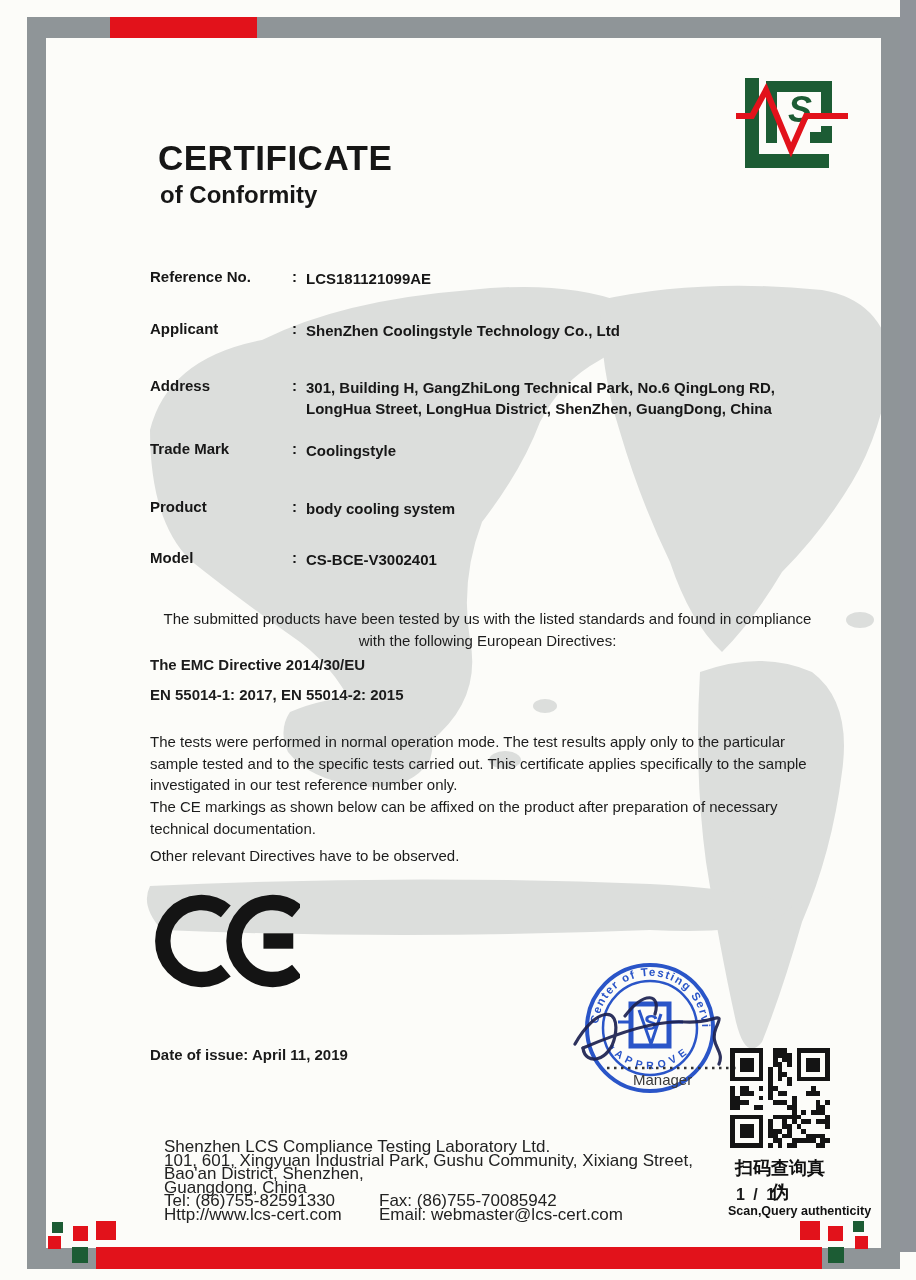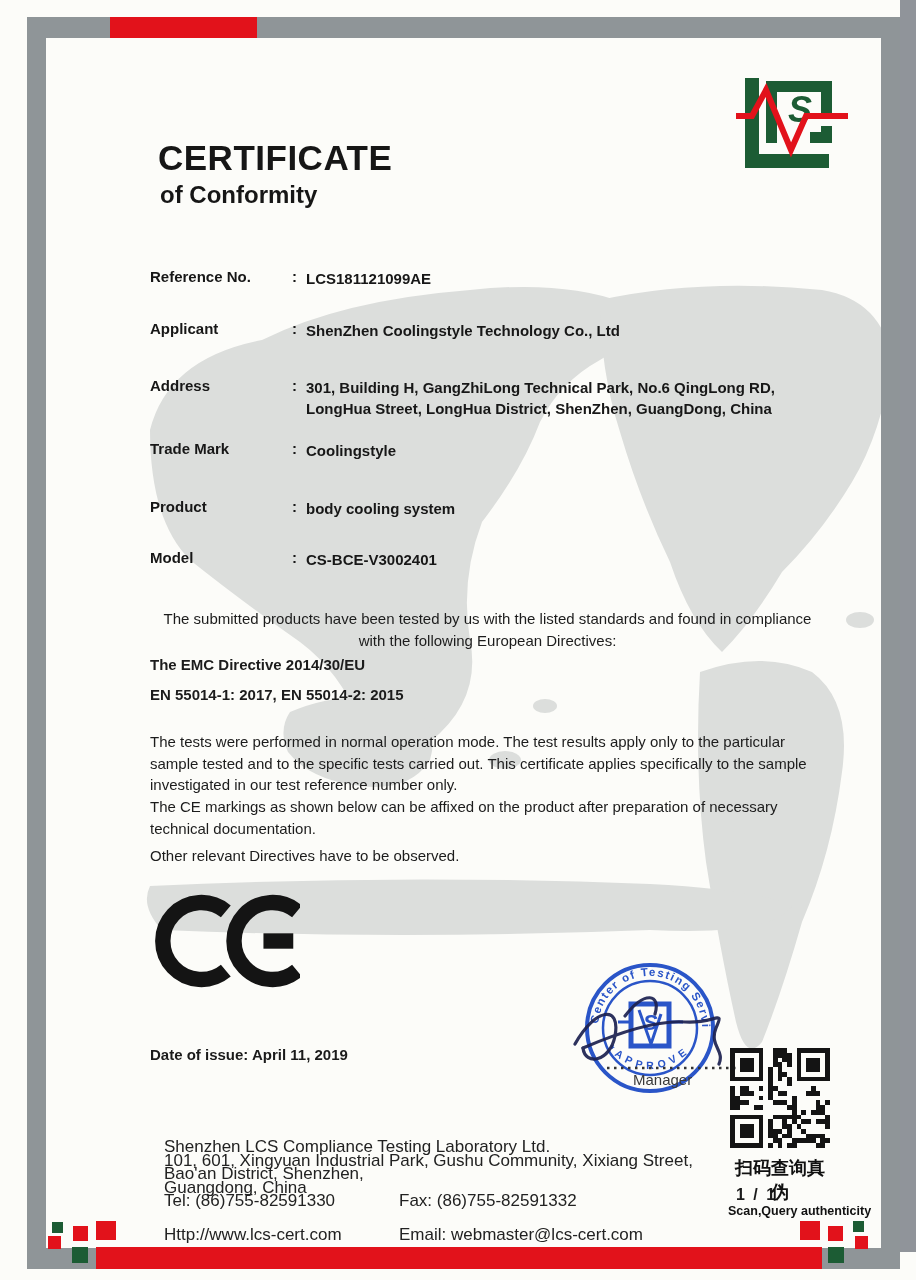--- a/index.html
+++ b/index.html
@@ -31,21 +31,21 @@
   .field-row{position:absolute;left:150px;z-index:6;font-size:15px;font-weight:bold;color:#171717;}
   .field-label{position:absolute;left:0;top:0;width:135px;}
   .field-colon{position:absolute;left:142px;top:0;}
   .field-value{position:absolute;left:156px;top:0;width:525px;line-height:21px;}
   .para{position:absolute;left:150px;width:675px;font-size:15px;line-height:21.5px;z-index:6;color:#1c1c1c;}
   .para.bold{font-weight:bold;}
   #date-issue{left:150px;top:1046px;font-size:15px;font-weight:bold;z-index:6;}
   #page-num{left:736px;top:1186px;font-size:16px;font-weight:bold;letter-spacing:2px;z-index:6;}
   
   #footer{left:164px;top:1140px;width:560px;font-size:17px;line-height:13.5px;z-index:6;color:#222;}
-  .footer-cols{display:grid;grid-template-columns:215px auto;gap:20px;}
+  .footer-cols{display:grid;grid-template-columns:215px auto;}
   
   #qr-wrap{left:728px;top:1048px;width:104px;z-index:7;text-align:center;}
   #qr-caption-zh{font-size:18px;font-weight:bold;margin-top:4px;color:#111;}
   #qr-caption-en{font-size:12.5px;font-weight:bold;color:#111;white-space:nowrap;text-align:center;}
   
   #lcs-logo{left:736px;top:74px;z-index:6;}
   #ce-mark{left:148px;top:886px;z-index:6;}
   #stamp{left:563px;top:950px;z-index:7;}
 </style>
 </head>
@@ -404,17 +404,17 @@
 </div>
 
 <div id="page-num" class="abs">1 / 1</div>
 
 <div id="footer" class="abs">
   <div>Shenzhen LCS Compliance Testing Laboratory Ltd.</div>
   <div>101, 601, Xingyuan Industrial Park, Gushu Community, Xixiang Street, Bao'an District, Shenzhen,</div>
   <div>Guangdong, China</div>
   <div class="footer-cols">
     <span>Tel: (86)755-82591330</span>
-    <span>Fax: (86)755-82591332</span>
+    <span>Fax: (86)755-70085942</span>
     <span>Http://www.lcs-cert.com</span>
     <span>Email: webmaster@lcs-cert.com</span>
   </div>
 </div>
 
 </body></html>

